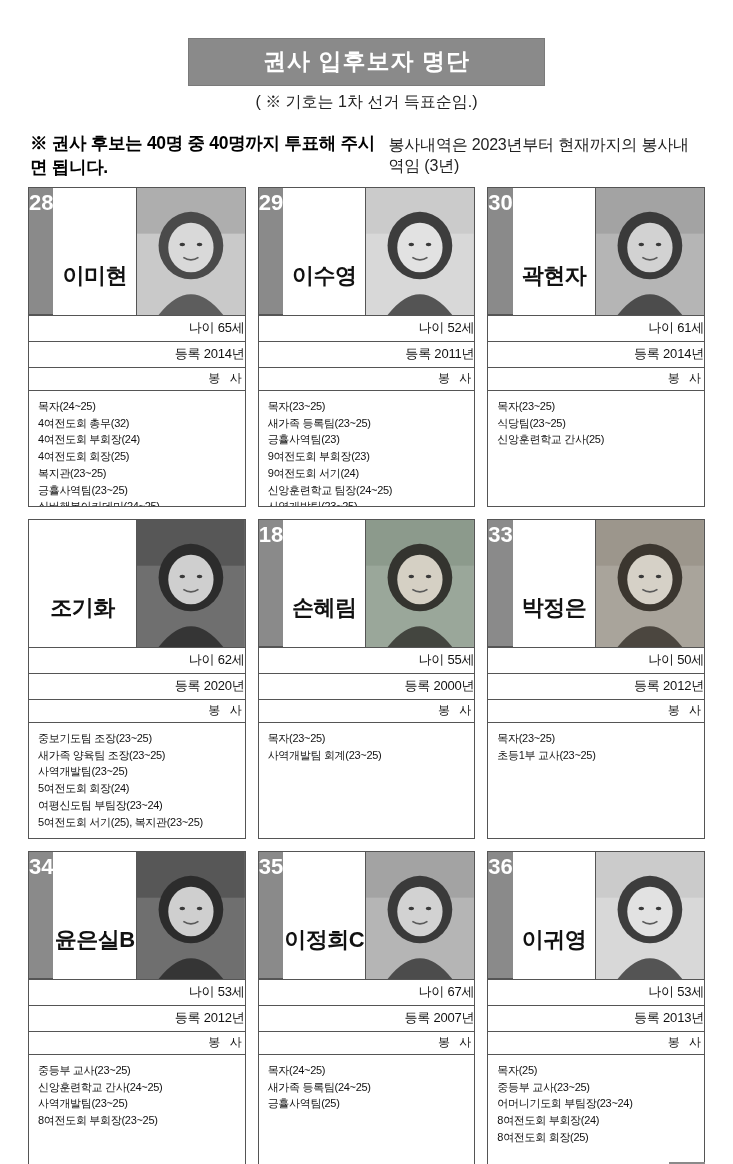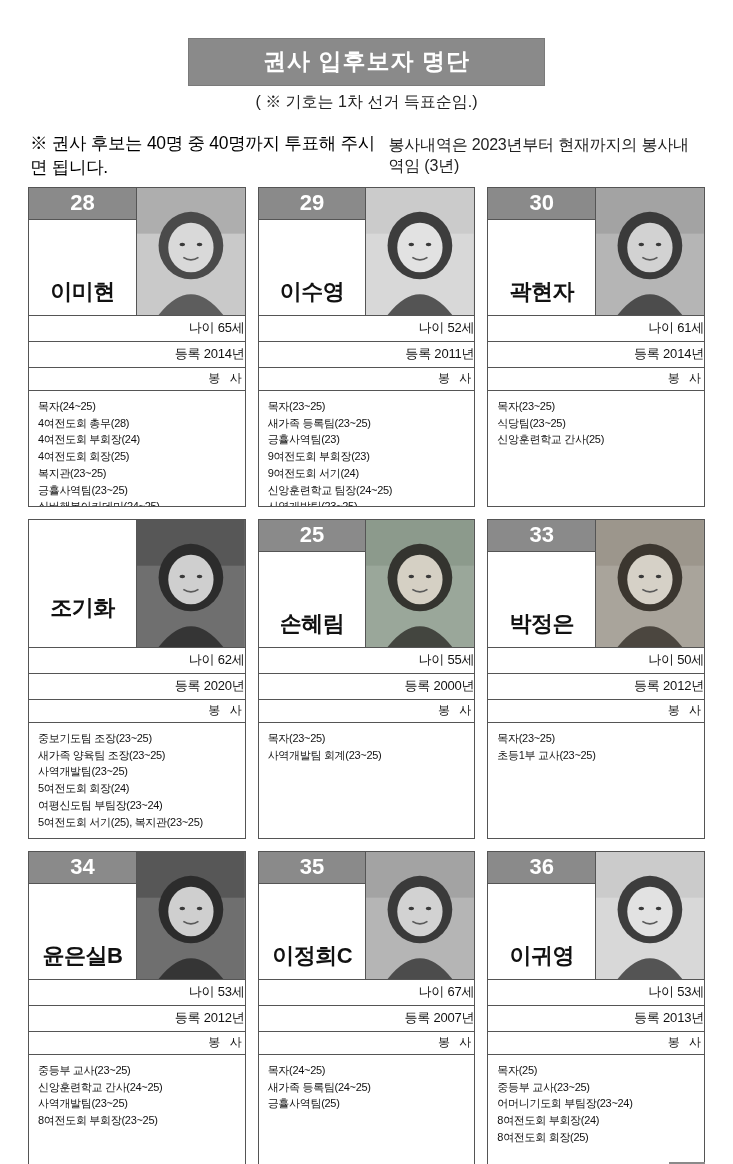--- a/index.html
+++ b/index.html
@@ -44,21 +44,21 @@
   }
   .notice-row {
     display: flex;
     align-items: flex-end;
     justify-content: flex-start;
     margin-top: 18px;
     padding: 0 2px;
   }
   .notice-main {
     font-size: 17.5px;
-    font-weight: normal;
+    font-weight: bold;
     color: #000;
     letter-spacing: -0.3px;
   }
   .notice-sub {
     font-size: 16px;
     color: #222;
     padding-bottom: 2px;
     letter-spacing: -0.2px;
   }
 
@@ -79,21 +79,21 @@
   }
   .card-top {
     display: flex;
     height: 128px;
     border-bottom: 1px solid #555;
     box-sizing: border-box;
   }
   .card-idname {
     width: 50%;
     display: flex;
-    flex-direction: column;
+    flex-direction: row;
     box-sizing: border-box;
     border-right: 1px solid #555;
   }
   .card-num {
     background: #8a8a8a;
     color: #fff;
     font-size: 22px;
     font-weight: bold;
     text-align: center;
     padding: 2px 0 3px 0;
@@ -193,21 +193,21 @@
               <path d="M43 70 Q50 75 57 70" stroke="#5a5a5a" stroke-width="1.6" fill="none"></path>
               <path d="M20 128 Q50 86 80 128 Z" fill="#4a4a4a" opacity="0.85"></path>
             </svg>
           </div>
         </div>
         <div class="row-line">나이 65세</div>
         <div class="row-line">등록 2014년</div>
         <div class="row-head">봉 사</div>
         <div class="service-list">
           <div>목자(24~25)</div>
-          <div>4여전도회 총무(28)</div>
+          <div>4여전도회 총무(32)</div>
           <div>4여전도회 부회장(24)</div>
           <div>4여전도회 회장(25)</div>
           <div>복지관(23~25)</div>
           <div>긍휼사역팀(23~25)</div>
           <div>실버행복아카데미(24~25)</div>
         </div>
       </div>
       <div class="card">
         <div class="card-top">
           <div class="card-idname">
@@ -294,21 +294,21 @@
           <div>새가족 양육팀 조장(23~25)</div>
           <div>사역개발팀(23~25)</div>
           <div>5여전도회 회장(24)</div>
           <div>여평신도팀 부팀장(23~24)</div>
           <div>5여전도회 서기(25), 복지관(23~25)</div>
         </div>
       </div>
       <div class="card">
         <div class="card-top">
           <div class="card-idname">
-            <div class="card-num">25</div>
+            <div class="card-num">18</div>
             <div class="card-name">손혜림</div>
           </div>
           <div class="card-photo">
             <svg class="photo-canvas" viewBox="0 0 100 128" preserveAspectRatio="none">
               <rect x="0" y="0" width="100" height="128" fill="#9aa79a"></rect>
               <rect x="0" y="0" width="100" height="46" fill="#7d8c7d" opacity="0.45"></rect>
               <ellipse cx="50" cy="58" rx="30" ry="34" fill="#34342f"></ellipse>
               <ellipse cx="50" cy="60" rx="21" ry="25" fill="#d5d0c4"></ellipse>
               <ellipse cx="42" cy="57" rx="2.6" ry="1.8" fill="#3a3a3a"></ellipse>
               <ellipse cx="58" cy="57" rx="2.6" ry="1.8" fill="#3a3a3a"></ellipse>

